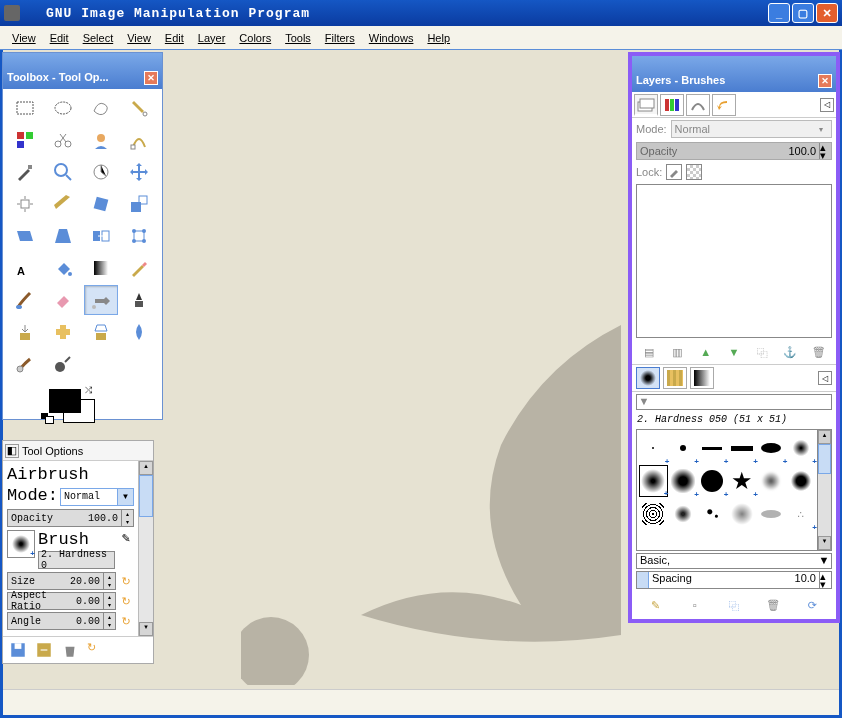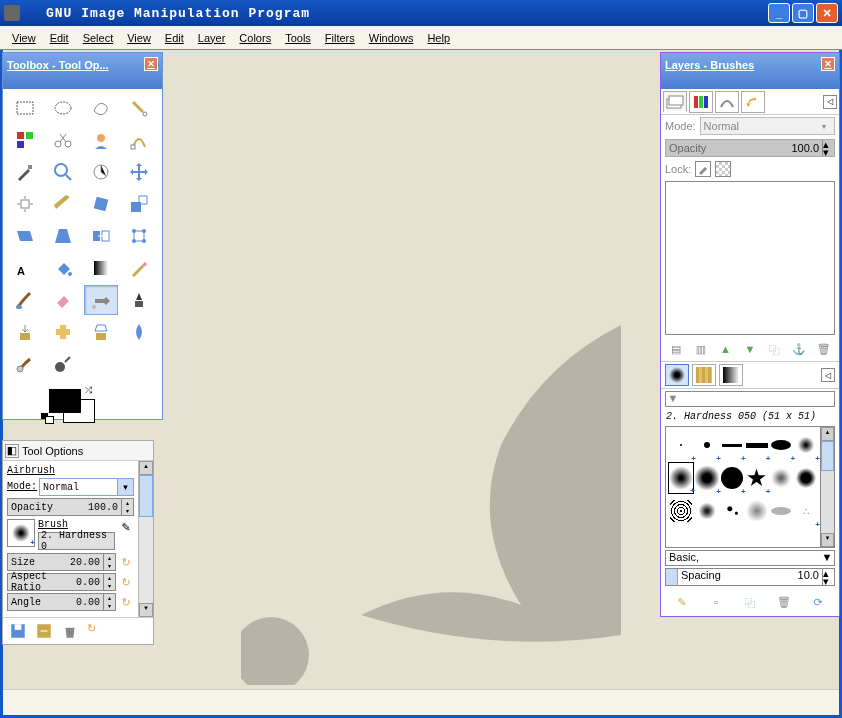--- a/index.html
+++ b/index.html
@@ -16,57 +16,57 @@
 
 
 .menubar { height: 24px; background: #f5f3ea; border-bottom: 1px solid #5b8dd8; display: flex; align-items: center; padding: 0 6px; gap: 2px; }
 .menubar .mi { padding: 2px 6px; text-decoration: underline; cursor: default; }
 
 
 .main { position: absolute; top: 50px; left: 0; right: 0; bottom: 0; border: 3px solid #1557c4; border-top: none; }
 
 
 .toolbox { position: absolute; left: -1px; top: 2px; width: 161px; border: 1px solid #6a91d2; background: #fff; }
-.panel-title { height: 17px; background: linear-gradient(#7aa8e8, #4a7dd0); display: flex; align-items: flex-end; padding: 18px 4px; color: #fff; font-weight: bold; font-family: "Courier New", monospace; font-size: 11px; text-decoration: underline; }
+.panel-title { height: 17px; background: linear-gradient(#7aa8e8, #4a7dd0); display: flex; align-items: flex-start; padding: 18px 4px; color: #fff; font-weight: bold; font-family: "Courier New", monospace; font-size: 11px; }
 .panel-title .close { margin-left: auto; width: 14px; height: 14px; background: #e67a5a; border: 1px solid #fff; display: flex; align-items: center; justify-content: center; color: #fff; font-size: 9px; }
 .tool-grid { padding: 4px; display: grid; grid-template-columns: repeat(4, 36px); gap: 2px; justify-content: center; }
 .tool { width: 34px; height: 30px; display: flex; align-items: center; justify-content: center; border: 1px solid transparent; }
 .tool.sel { border: 1px solid #7aa8e8; background: #d4e3f6; box-shadow: inset 1px 1px 2px rgba(0,0,0,0.2); }
 .tool svg, .tool .ico { width: 22px; height: 22px; }
 
 .color-swatch { padding: 6px 0 6px 46px; position: relative; background: #fff; }
 .color-swatch .fg { width: 32px; height: 24px; background: #000; border: 1px solid #000; position: relative; z-index: 2; }
 .color-swatch .bg { width: 32px; height: 24px; background: #fff; border: 1px solid #000; position: absolute; left: 60px; top: 16px; }
 .color-swatch .swap { position: absolute; left: 82px; top: 2px; font-size: 9px; }
 .color-swatch .reset { position: absolute; left: 38px; top: 30px; width: 12px; height: 10px; }
 .color-swatch .reset::before { content: ''; width: 7px; height: 6px; background: #000; position: absolute; }
 .color-swatch .reset::after { content: ''; width: 7px; height: 6px; background: #fff; border: 1px solid #000; position: absolute; left: 4px; top: 3px; }
 
 
 .tool-options { position: absolute; left: -1px; top: 390px; width: 152px; border: 1px solid #aaa; background: #fff; }
 .to-header { height: 20px; display: flex; align-items: center; padding: 2px; border-bottom: 1px solid #ccc; background: #f5f5f5; }
 .to-header .grip { width: 14px; height: 14px; border: 1px solid #999; margin-right: 3px; display: flex; align-items: center; justify-content: center; }
 .to-body { padding: 4px; }
-.to-body .lbl { font-family: "Courier New", monospace; font-size: 10px; margin-bottom: 2px; text-decoration: underline; }
+.to-body .lbl { font-family: "Courier New", monospace; font-size: 17px; margin-bottom: 2px; }
 .to-row { display: flex; align-items: center; gap: 2px; margin-bottom: 2px; }
 .to-field { flex: 1; height: 18px; border: 1px solid #888; display: flex; align-items: center; padding: 0 2px; background: #e0e0e0; font-family: "Courier New", monospace; font-size: 10px; }
 .to-select { flex: 1; height: 18px; border: 1px solid #7aa8e8; display: flex; align-items: center; background: #fff; }
 .to-select .v { flex: 1; padding: 0 3px; font-family: "Courier New", monospace; font-size: 10px; }
 .to-select .arr { width: 16px; height: 100%; background: #c8dcf5; border-left: 1px solid #7aa8e8; display: flex; align-items: center; justify-content: center; font-size: 8px; }
 .to-num { display: flex; border: 1px solid #888; height: 18px; background: #dcdcdc; }
 .to-num .nm { flex: 1; padding: 0 3px; font-family: "Courier New", monospace; font-size: 10px; display: flex; align-items: center; }
 .to-num .val { padding: 0 3px; font-family: "Courier New", monospace; font-size: 10px; display: flex; align-items: center; }
 .to-num .spin { width: 12px; display: flex; flex-direction: column; }
 .to-num .spin div { height: 50%; border-left: 1px solid #888; font-size: 6px; text-align: center; line-height: 8px; }
 .to-reset { width: 16px; height: 16px; display: flex; align-items: center; justify-content: center; }
 .to-footer { display: flex; gap: 8px; padding: 4px 6px; border-top: 1px solid #ccc; }
 .to-footer .fi { width: 18px; height: 18px; }
 
 
-.rpanel { position: absolute; right: -1px; top: 2px; width: 180px; border: 1px solid #8b5cf6; background: #fff; }
+.rpanel { position: absolute; right: -1px; top: 2px; width: 212px; border: 4px solid #8b5cf6; background: #fff; }
 .tab-row { height: 26px; display: flex; align-items: center; padding: 2px; gap: 2px; border-bottom: 1px solid #ccc; }
 .tab { width: 24px; height: 22px; border: 1px solid #aaa; display: flex; align-items: center; justify-content: center; }
 .tab.sel { border-bottom: 2px solid #fff; background: #f5f5f5; }
 .tri-btn { width: 14px; height: 14px; border: 1px solid #888; margin-left: auto; display: flex; align-items: center; justify-content: center; font-size: 8px; }
 
 .mode-row { display: flex; align-items: center; padding: 2px 4px; gap: 4px; font-family: "Courier New", monospace; font-size: 11px; color: #888; }
 .mode-row .sel2 { flex: 1; height: 18px; border: 1px solid #bbb; background: #f0f0f0; display: flex; align-items: center; padding: 0 3px; color: #888; }
 .mode-row .arr2 { width: 14px; text-align: center; font-size: 8px; }
 
 .opacity-row { margin: 2px 4px; height: 18px; border: 1px solid #aaa; background: #c6c6c6; display: flex; align-items: center; font-family: "Courier New", monospace; font-size: 10px; }

